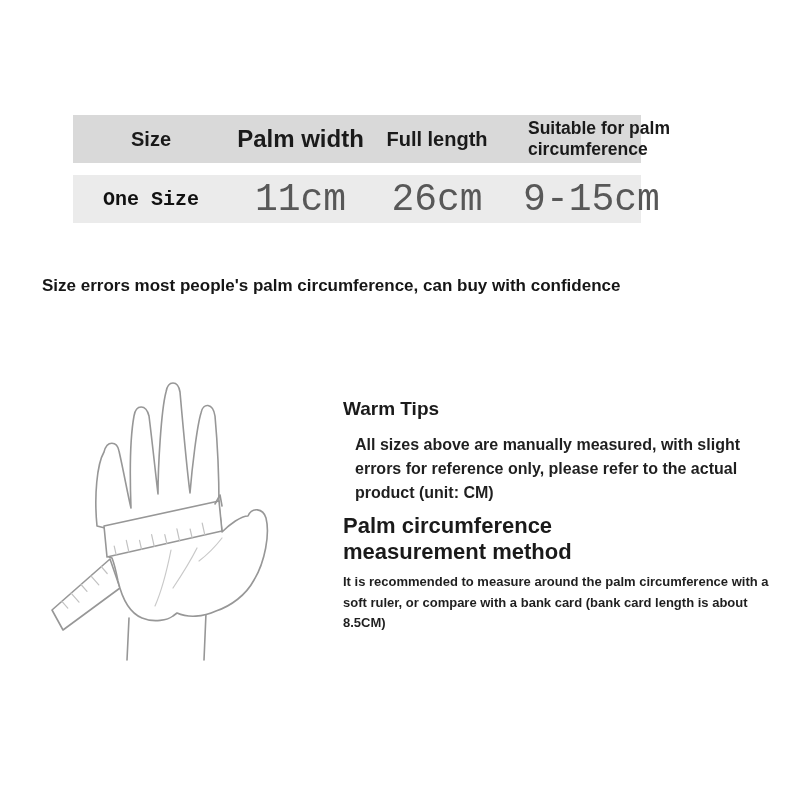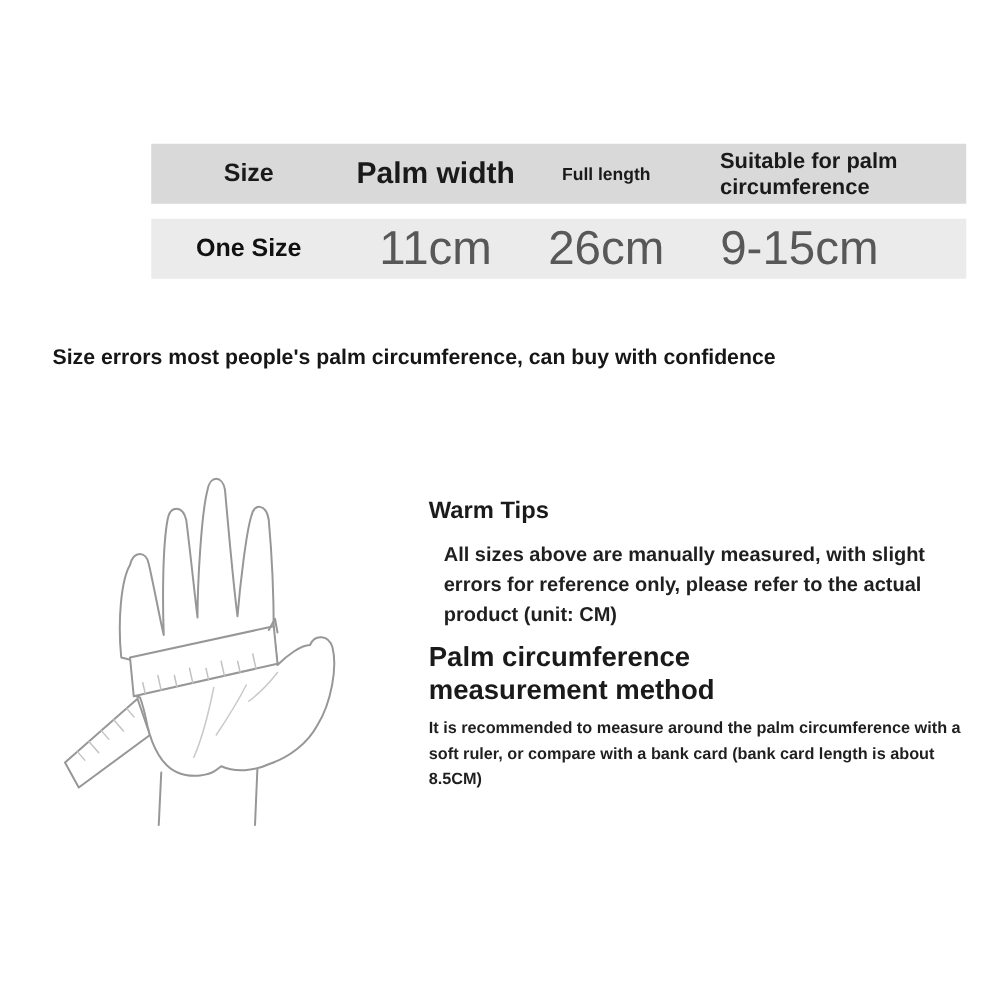--- a/index.html
+++ b/index.html
@@ -5,31 +5,30 @@
   html,body{margin:0;padding:0;}
   body{
     width:800px;height:800px;position:relative;background:#ffffff;
     font-family:"Liberation Sans","DejaVu Sans",sans-serif;
     color:#1a1a1a;overflow:hidden;
   }
   .abs{position:absolute;}
 
   
   .trow{
-    position:absolute;left:73px;width:652px;height:48px;
+    position:absolute;left:73px;width:568px;height:48px;
     display:grid;grid-template-columns:156px 143px 130px 223px;
     align-items:center;
-    margin-left:48px;
   }
   .trow.header{top:115px;background:#d9d9d9;}
-  .trow.data{top:175px;background:#ebebeb;}
+  .trow.data{top:175px;background:#ebebeb;font-family:Liberation Mono, monospace;}
   .cell{text-align:center;}
   .header .c1{font-size:20px;font-weight:bold;}
   .header .c2{font-size:24px;font-weight:bold;}
-  .header .c3{font-size:14px;font-weight:bold;}
+  .header .c3{font-size:20px;font-weight:bold;}
   .header .c4{
     font-size:17.5px;font-weight:bold;text-align:left;
     padding-left:26px;line-height:1.18;
   }
   .data .c1{font-size:20px;font-weight:bold;color:#111;}
   .data .c2,.data .c3{font-size:38px;font-weight:400;color:#585858;}
   .data .c4{font-size:38px;font-weight:400;color:#585858;padding-right:44px;}
 
   
   .banner{

